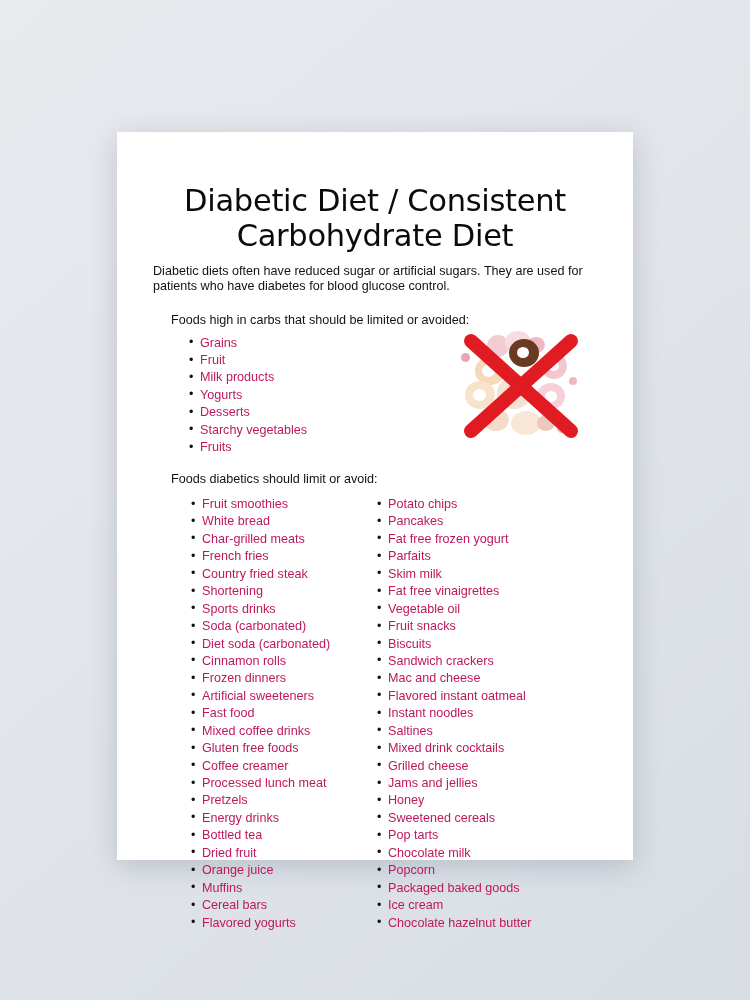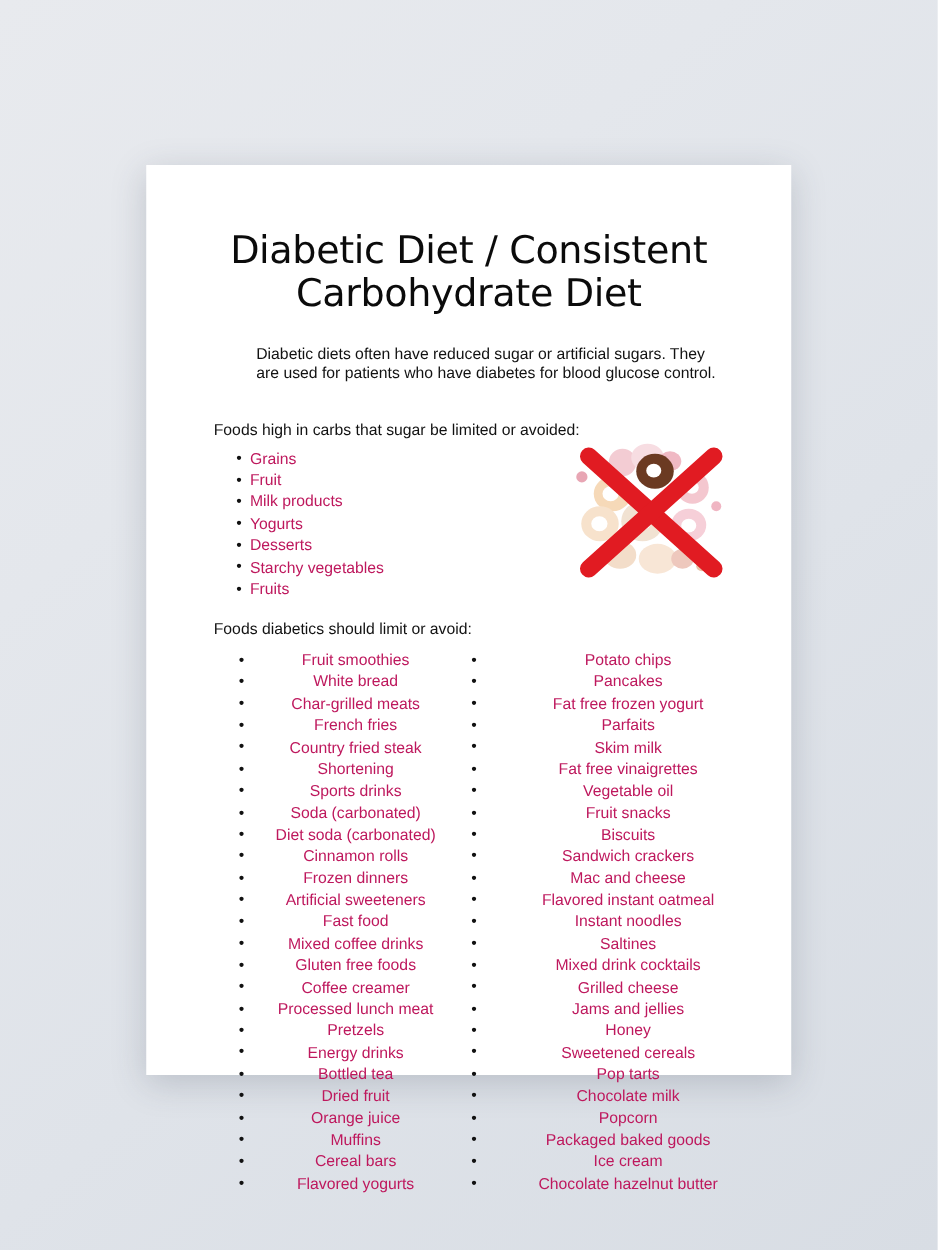--- a/index.html
+++ b/index.html
@@ -40,22 +40,22 @@
     padding: 52px 34px 0 34px;
     text-align: center;
     font-family: "DejaVu Sans", sans-serif;
     font-weight: 400;
     font-size: 30.5px;
     line-height: 1.14;
     letter-spacing: -0.3px;
     color: #0b0b0b;
   }
   .intro {
-    margin: 12px;
-    padding: 10px 44px 0 76px;
+    margin: 0;
+    padding: 10px 44px 0 36px;
     font-size: 12.6px;
     line-height: 1.26;
     color: #121212;
   }
   .subhead {
     margin: 0;
     padding: 17px 44px 0 54px;
     font-size: 12.6px;
     line-height: 1.3;
     color: #121212;
@@ -112,36 +112,36 @@
   }
   .columns {
     display: flex;
     padding: 9px 30px 0 0;
   }
   .col {
     flex: 0 0 auto;
   }
   .col-left { width: 250px; }
   .col-right { width: 250px; }
-  .col ul.list { padding-left: 74px; text-align: center; }
+  .col ul.list { padding-left: 74px; }
   .col-right ul.list { padding-left: 10px; }
 </style>
 </head>
 <body>
 
 <div class="backdrop"></div>
 
 <div class="poster">
   <div class="poster-inner">
 
     <h1 class="title">Diabetic Diet / Consistent Carbohydrate Diet</h1>
 
     <p class="intro">Diabetic diets often have reduced sugar or artificial sugars. They are used for patients who have diabetes for blood glucose control.</p>
 
-    <p class="subhead">Foods high in carbs that sugar be limited or avoided:</p>
+    <p class="subhead">Foods high in carbs that should be limited or avoided:</p>
 
     <div class="mid-section">
       <ul class="list" id="high-carb-list">
           <li>Grains</li>
           <li>Fruit</li>
           <li>Milk products</li>
           <li>Yogurts</li>
           <li>Desserts</li>
           <li>Starchy vegetables</li>
           <li>Fruits</li>

